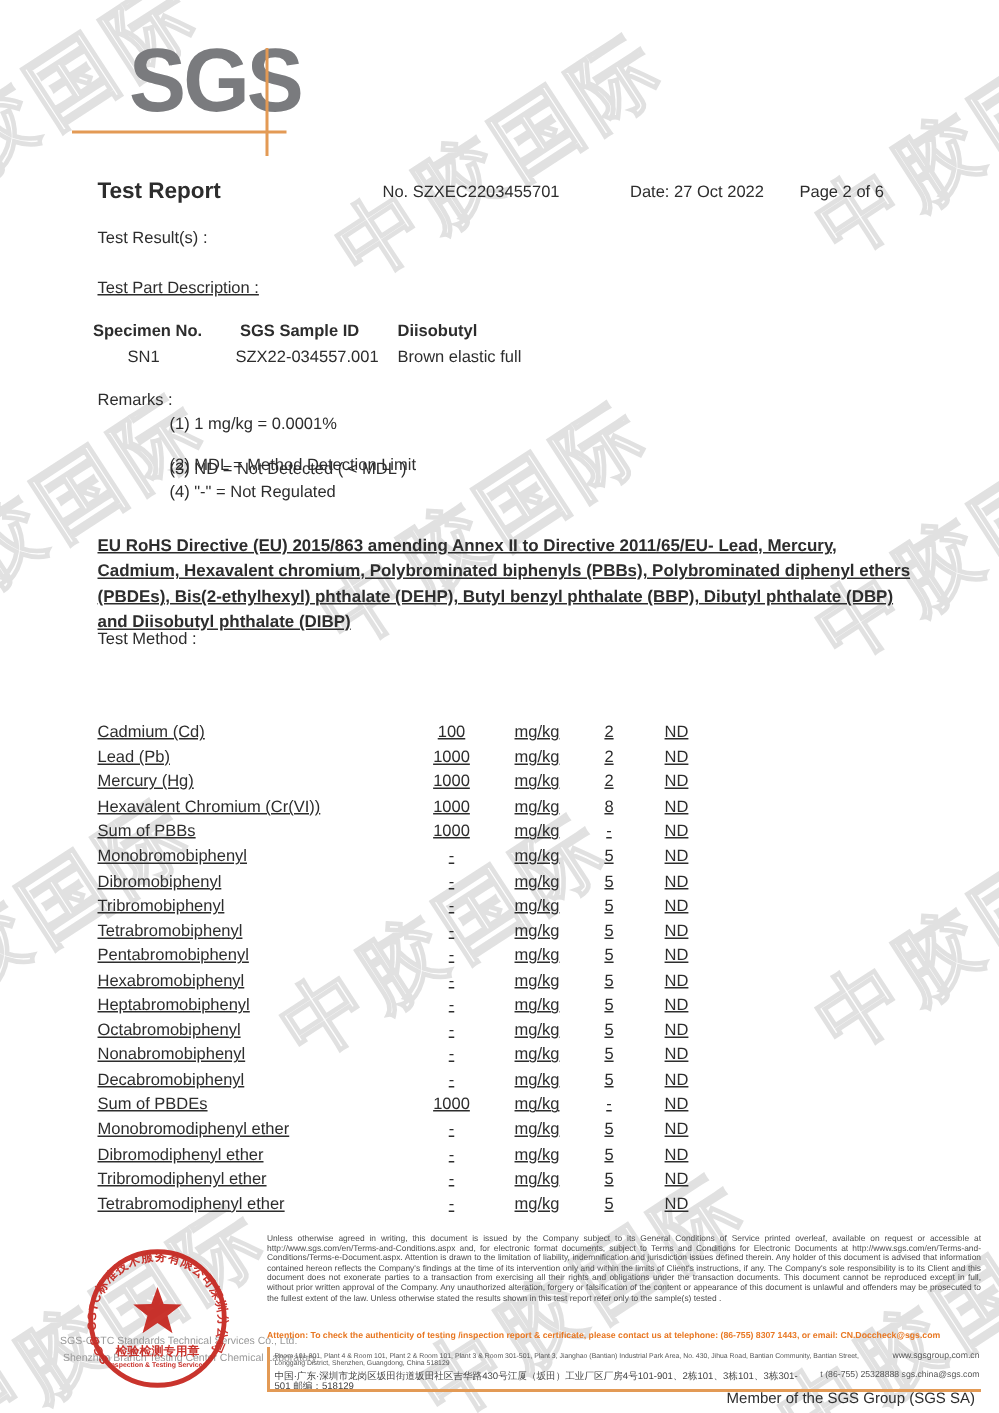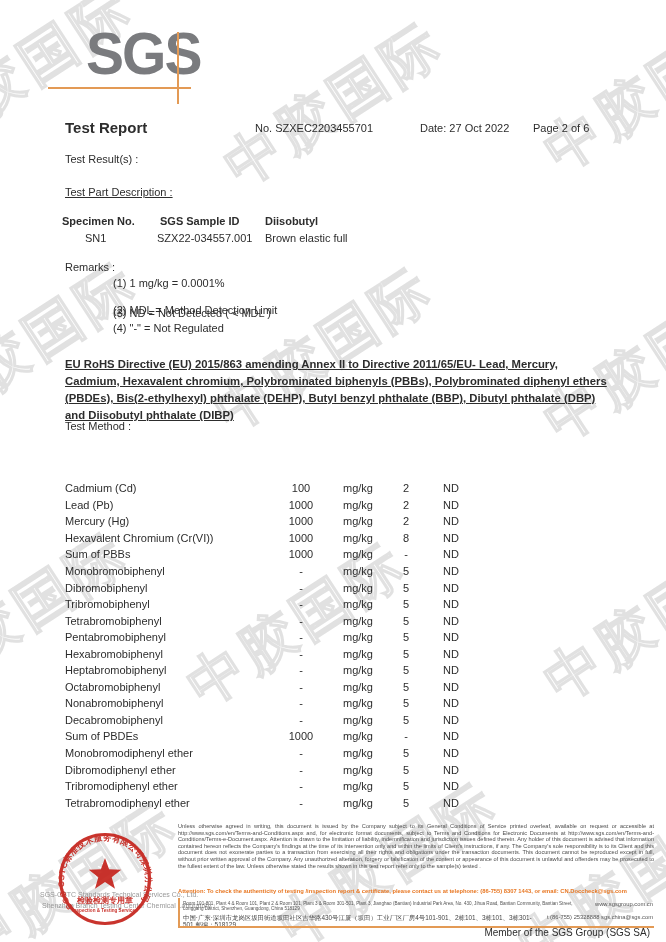--- a/index.html
+++ b/index.html
@@ -18,21 +18,21 @@
   .b{font-weight:bold;}
   .u{text-decoration:underline;}
   .title{font-size:15px;font-weight:bold;}
   
   .rohs{position:absolute;left:65px;top:356px;width:550px;font-size:11.3px;font-weight:bold;
         text-decoration:underline;line-height:17px;}
   .method{position:absolute;left:138px;top:420px;width:495px;font-size:11px;line-height:17px;}
   
   .rt-head,.rt-row{display:grid;grid-template-columns:205px 62px 52px 44px 46px;align-items:center;font-size:11px;}
   .rt-head{position:absolute;left:65px;top:462px;width:409px;}
-  .rt-body{position:absolute;left:65px;top:480px;width:409px;}
+  .rt-body{position:absolute;left:65px;top:480px;width:409px;text-decoration:underline;}
   .rt-row{height:16.55px;}
   .c-item{text-align:left;}
   .rt-head .c-item{padding-left:7px;}
   .c-limit,.c-unit,.c-mdl,.c-result{text-align:center;}
   .h-sample{font-style:italic;font-weight:bold;}
   
   .f-disc{position:absolute;left:178px;top:823px;width:476px;font-size:5.6px;line-height:6.6px;
           color:#4d4d4d;text-align:justify;}
   .f-att{position:absolute;left:178px;top:888px;width:476px;font-size:5.8px;line-height:6.8px;
          font-weight:bold;color:#e87722;}

